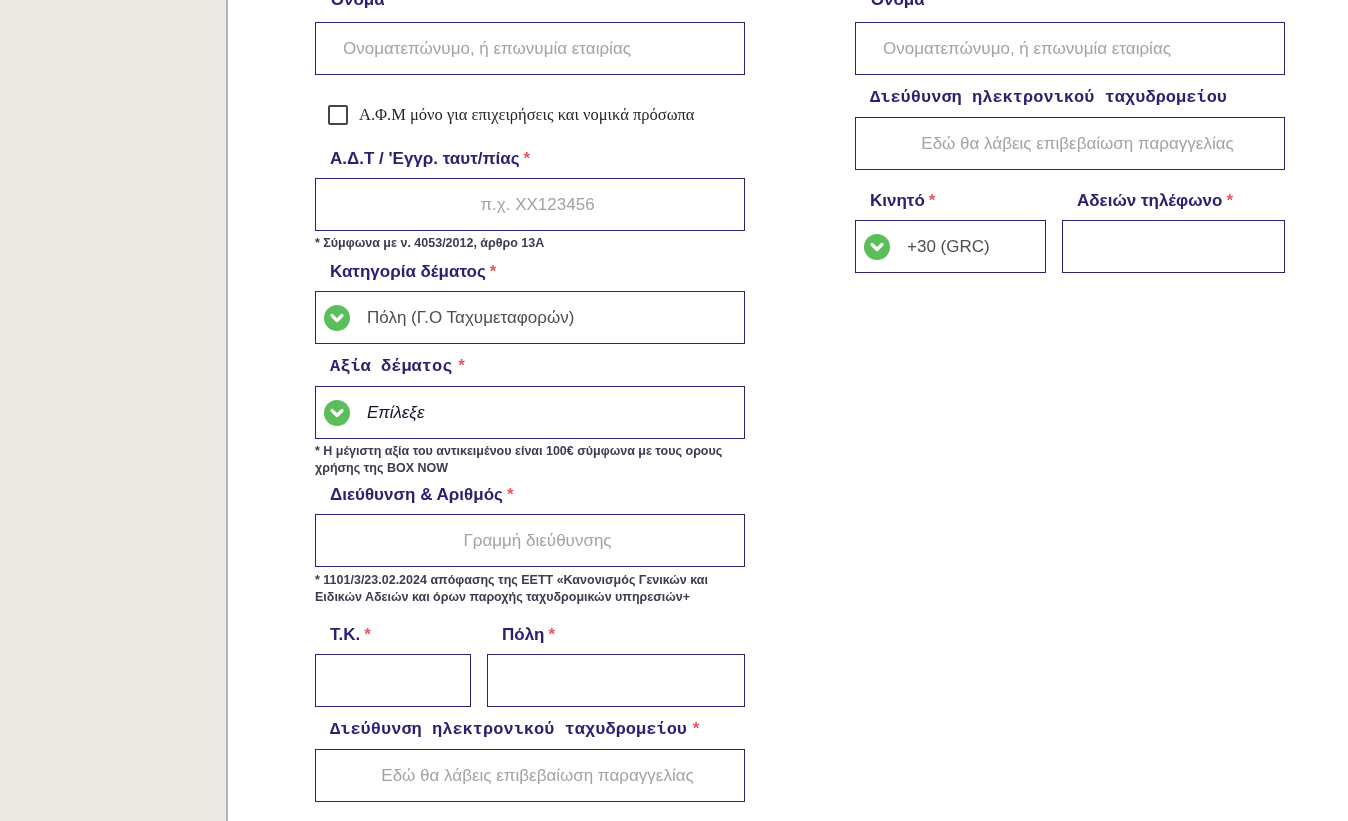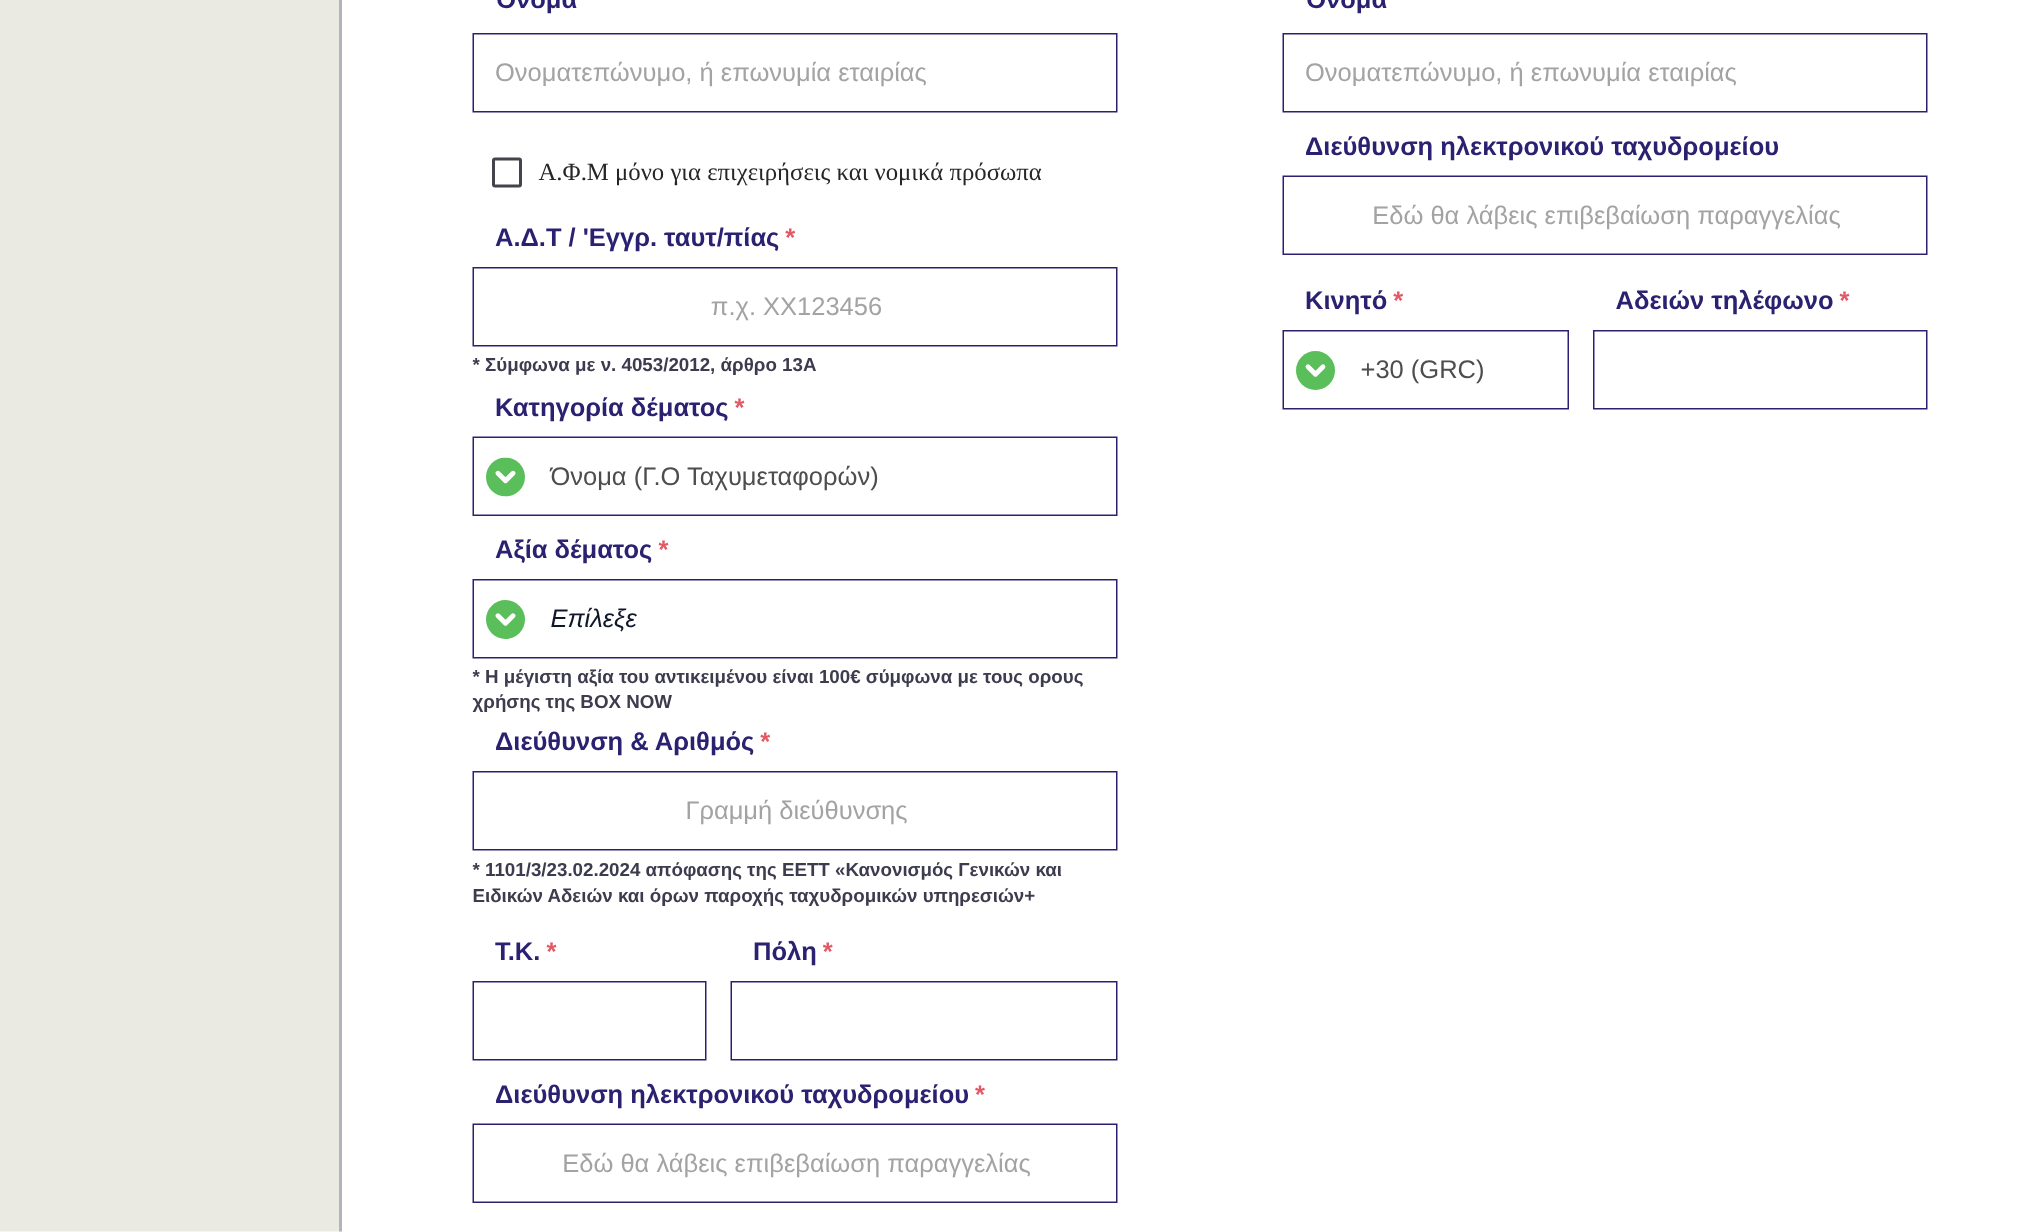--- a/index.html
+++ b/index.html
@@ -31,21 +31,21 @@
   .req { color: #e45864; margin-left: 4px; font-weight: bold; }
 
   .inp {
     display: block;
     width: 100%;
     box-sizing: border-box;
     height: 53px;
     border: 1px solid #2b2171;
     border-radius: 0;
     background: #ffffff;
-    padding: 0 12px 0 14px;
+    padding: 0 12px 0 27px;
     font-family: "Liberation Sans", "DejaVu Sans", sans-serif;
     font-size: 17px;
     color: #333333;
     outline: none;
   }
   .inp::placeholder { color: #a3a3a3; opacity: 1; }
 
   .selectbox {
     box-sizing: border-box;
     width: 100%;
@@ -95,21 +95,21 @@
   .grp-191 { width: 191px; flex: 0 0 191px; }
   .grp-223 { width: 223px; flex: 0 0 223px; }
   .grp-156 .inp, .grp-258 .grp-inp, .grp-inp { padding-left: 15px; }
 
   .mt4  { margin-top: 4px; }
   .mt5  { margin-top: 5px; }
   .mt8  { margin-top: 8px; }
   .mt9  { margin-top: 9px; text-align: center; }
   .mt10 { margin-top: 10px; }
   .mt12 { margin-top: 12px; }
-  .mt13 { margin-top: 13px; }
+  .mt13 { margin-top: 13px; font-family: Liberation Mono, monospace; }
   .mt19 { margin-top: 19px; }
   .mt21 { margin-top: 21px; }
   .mt24 { margin-top: 24px; }
   .mt30 { margin-top: 30px; }
 </style>
 </head>
 <body>
 
 <aside class="sidebar"></aside>
 
@@ -126,21 +126,21 @@
   <label class="lbl mt24"><span>Α.Δ.Τ / 'Εγγρ. ταυτ/πίας</span><span class="req">*</span></label>
   <input class="inp mt9" type="text" placeholder="π.χ. XX123456" style="">
   <div class="note mt4">* Σύμφωνα με ν. 4053/2012, άρθρο 13Α</div>
 
   <label class="lbl mt10"><span>Κατηγορία δέματος</span><span class="req">*</span></label>
   <div class="selectbox mt9">
     <svg class="chev" viewBox="0 0 26 26">
       <circle cx="13" cy="13" r="13" fill="#5abf5a"></circle>
       <path d="M8 10.5 L13 15.5 L18 10.5" stroke="#ffffff" stroke-width="3.2" fill="none" stroke-linecap="round" stroke-linejoin="round"></path>
     </svg>
-    <span class="selval">Όνομα (Γ.Ο Ταχυμεταφορών)</span>
+    <span class="selval">Πόλη (Γ.Ο Ταχυμεταφορών)</span>
   </div>
 
   <label class="lbl mt13"><span>Αξία δέματος</span><span class="req">*</span></label>
   <div class="selectbox mt9">
     <svg class="chev" viewBox="0 0 26 26">
       <circle cx="13" cy="13" r="13" fill="#5abf5a"></circle>
       <path d="M8 10.5 L13 15.5 L18 10.5" stroke="#ffffff" stroke-width="3.2" fill="none" stroke-linecap="round" stroke-linejoin="round"></path>
     </svg>
     <span class="selval ph">Επίλεξε</span>
   </div>

